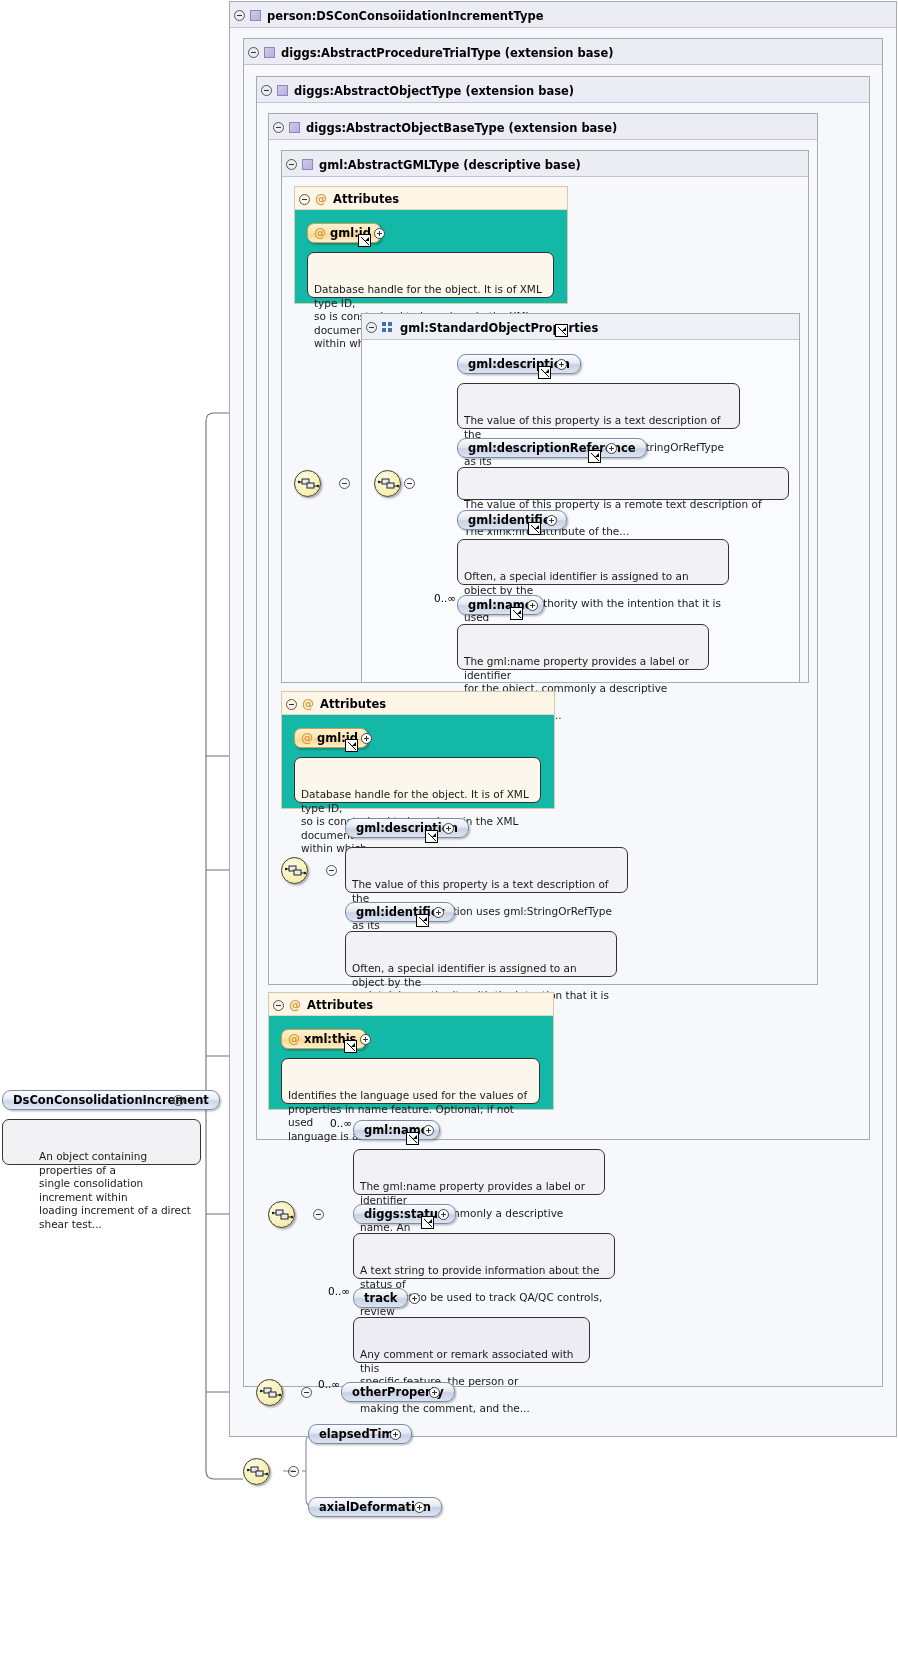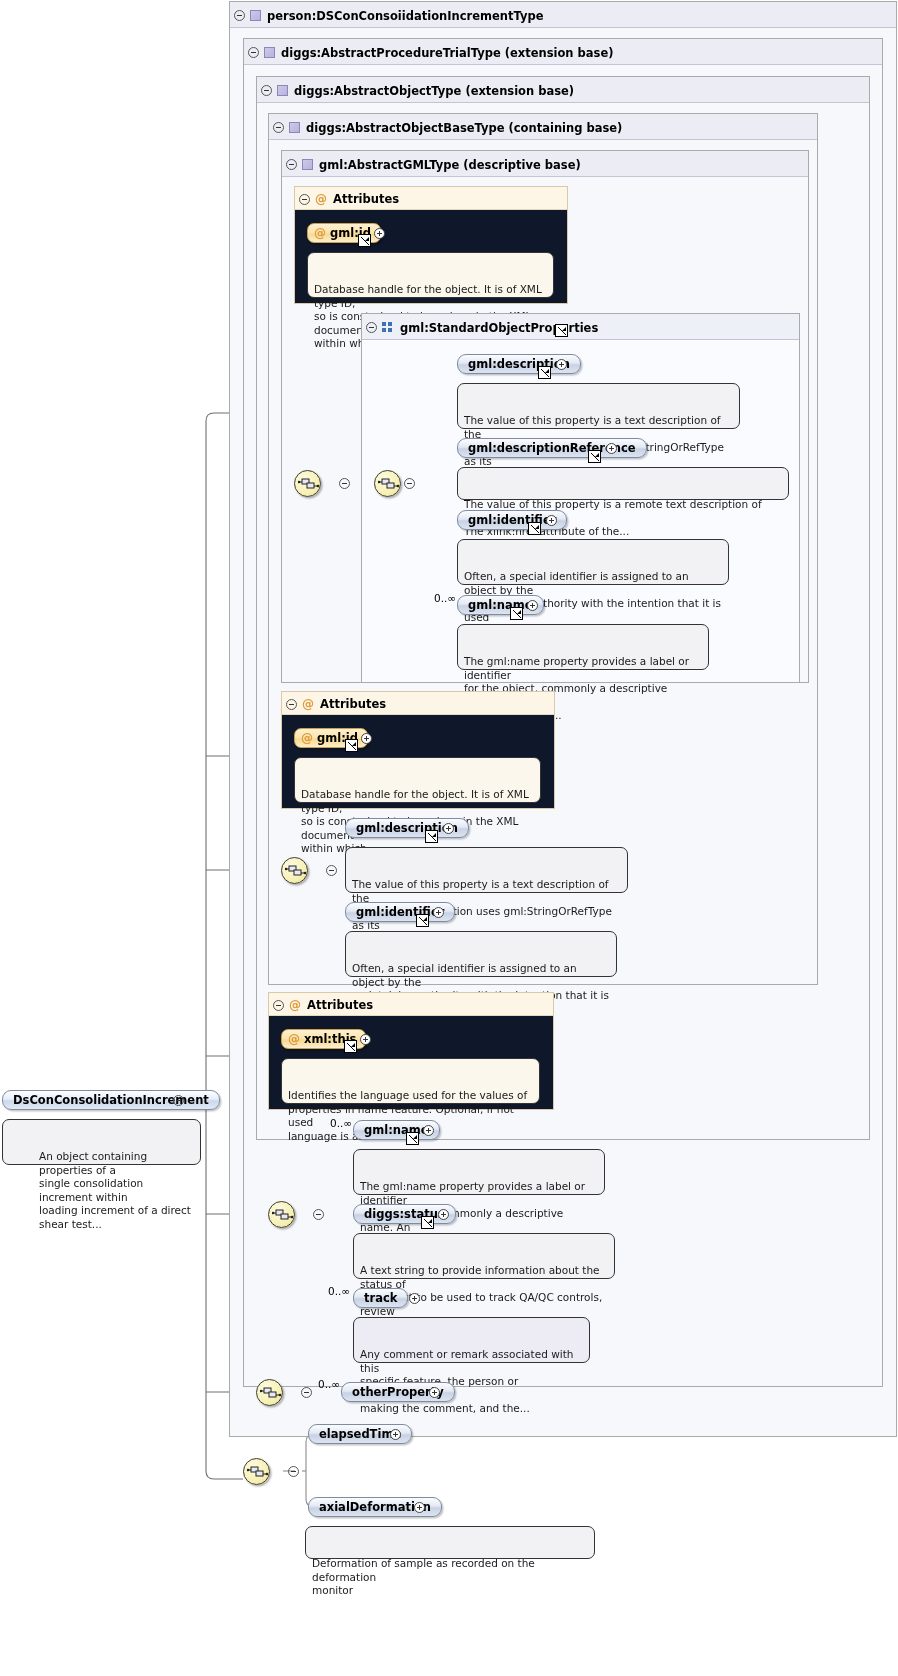--- a/index.html
+++ b/index.html
@@ -105,21 +105,21 @@
   }
   .grp-icon i.a { left:0; top:0; }
   .grp-icon i.b { left:6px; top:0; }
   .grp-icon i.c { left:0; top:6px; }
   .grp-icon i.d { left:6px; top:6px; }
 
   
   .attrbox {
     position: absolute;
     border: 1px solid #d9c9a8;
-    background: #0f172a;
+    background: #14b8a6;
   }
   .attrbox > .ab-head {
     height: 23px;
     line-height: 23px;
     background: #fdf6e6;
     border-bottom: 1px solid #e4d9be;
     padding-left: 4px;
     white-space: nowrap;
   }
   .ab-title { font-size: 11.5px; font-weight: bold; color:#000; vertical-align: middle;}
@@ -310,21 +310,21 @@
   </div>
 
   <div class="typebox" style="left:256px; top:76px; width:614px; height:1064px;">
     <div class="tb-head">
       <span class="minus"></span><span class="sq-icon"></span><span class="tb-title">diggs:AbstractObjectType (extension base)</span>
     </div>
   </div>
 
   <div class="typebox" style="left:268px; top:113px; width:550px; height:872px;">
     <div class="tb-head">
-      <span class="minus"></span><span class="sq-icon"></span><span class="tb-title">diggs:AbstractObjectBaseType (containing base)</span>
+      <span class="minus"></span><span class="sq-icon"></span><span class="tb-title">diggs:AbstractObjectBaseType (extension base)</span>
     </div>
   </div>
 
   <div class="typebox" style="left:281px; top:150px; width:528px; height:533px;">
     <div class="tb-head">
       <span class="minus"></span><span class="sq-icon"></span><span class="tb-title">gml:AbstractGMLType (descriptive base)</span>
     </div>
   </div>
 
   <div class="attrbox" style="left:294px; top:186px; width:274px; height:118px;">
@@ -620,19 +620,14 @@
 
   <div class="elem" style="left:308px; top:1424px;">
     <span>elapsedTime</span>
   </div>
   <div class="pluscirc" style="position:absolute; left:390px; top:1429px;"></div>
 
   <div class="elem" style="left:308px; top:1497px;">
     <span>axialDeformation</span>
   </div>
   <div class="pluscirc" style="position:absolute; left:414px; top:1502px;"></div>
-  <div class="doc" style="left:305px; top:1526px; width:290px; height:33px;">
-    <span class="tail"></span>
-    <span>Deformation of sample as recorded on the deformation
-monitor</span>
-  </div>
 
 </div>
 
 </body></html>

